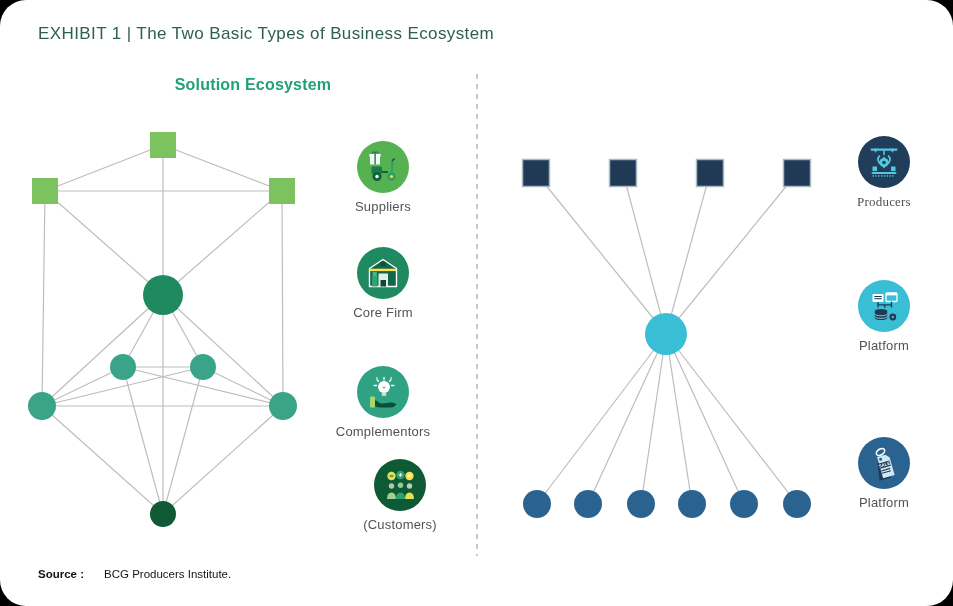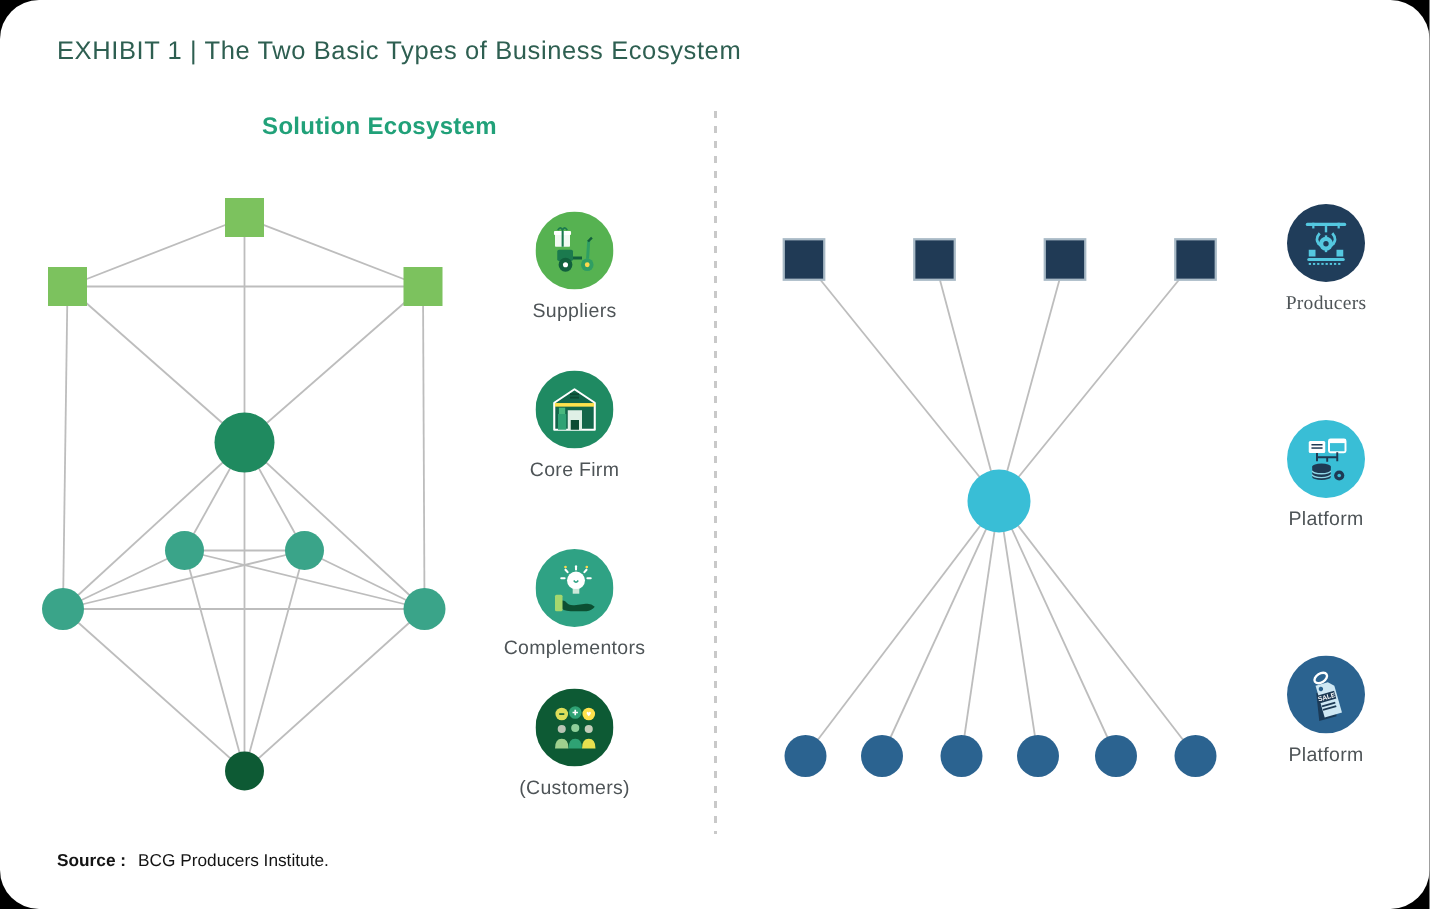--- a/index.html
+++ b/index.html
@@ -9,21 +9,21 @@
   .heading{position:absolute;top:76px;width:240px;text-align:center;font-size:16px;font-weight:bold;color:#21a179;letter-spacing:.2px;}
   .heading-left{left:133px;}
   .heading-right{left:592px;}
   .divider{position:absolute;left:476px;top:74px;width:2px;height:482px;
     background:repeating-linear-gradient(to bottom,#c9c9c9 0 5px,transparent 5px 10px);}
   #net{position:absolute;left:0;top:0;width:953px;height:606px;}
   .legend-item{position:absolute;width:140px;display:flex;flex-direction:column;align-items:center;gap:6px;}
   .legend-item svg{width:52px;height:52px;display:block;}
   .legend-label{font-size:13px;color:#4e5457;letter-spacing:.2px;white-space:nowrap;text-align:center;}
   .source{position:absolute;left:38px;top:568px;font-size:11.5px;color:#141414;}
-  .source .b{font-weight:bold;margin-right:8px;}
+  .source .b{font-weight:bold;margin-right:20px;}
 </style>
 </head>
 <body>
 
 <div class="card">
 
   <div class="exhibit-title">EXHIBIT 1 | The Two Basic Types of Business Ecosystem</div>
 
   <div class="heading heading-left">Solution Ecosystem</div>
 
@@ -137,21 +137,21 @@
       <circle cx="34.2" cy="12" r="0.9" fill="#ffd84d"></circle>
       <circle cx="27" cy="21" r="6" fill="#ffffff"></circle>
       <path d="M25.5 21 q1.5 2.2 3 0" stroke="#2fa284" stroke-width="1" fill="none"></path>
       <rect x="24.8" y="26.6" width="4.4" height="3.2" fill="#cde8da"></rect>
       <path d="M14.5 37 q3.5 4.5 9 4.5 h10.5 q3.5 -0.5 5.5 -3 q-2.5 -2.5 -6 -2 l-7.5 1 q-3.5 0.5 -6 -2.5 q-3 -2 -5.5 2 z" fill="#0c4f32"></path>
       <rect x="13" y="30.5" width="5" height="11" rx="1" fill="#a6d76e"></rect>
     </svg>
     <div class="legend-label">Complementors</div>
   </div>
 
-  <div class="legend-item" style="left:313px;top:459px;">
+  <div class="legend-item" style="left:330px;top:459px;">
     <svg viewBox="0 0 52 52">
       <circle cx="26" cy="26" r="26" fill="#0d5a34"></circle>
       <circle cx="17.5" cy="17" r="4.2" fill="#dede5a"></circle>
       <rect x="15.8" y="16.5" width="3.4" height="1.1" fill="#0d5a34"></rect>
       <circle cx="26.5" cy="16" r="4.2" fill="#2fa274"></circle>
       <path d="M26.5 14.2 v3.6 M24.7 16 h3.6" stroke="#ffffff" stroke-width="1.1"></path>
       <circle cx="35.5" cy="17" r="4.2" fill="#ffe14d"></circle>
       <path d="M34 16.4 q0.7 -1.6 1.5 -0.2 q0.8 -1.4 1.5 0.2 q-0.6 1.5 -1.5 2.1 q-0.9 -0.6 -1.5 -2.1 z" fill="#ffffff"></path>
       <circle cx="17.5" cy="27" r="2.7" fill="#b9c4b4"></circle>
       <path d="M13 40 q0 -6.5 4.5 -6.5 q4.5 0 4.5 6.5 z" fill="#9fd08e"></path>

